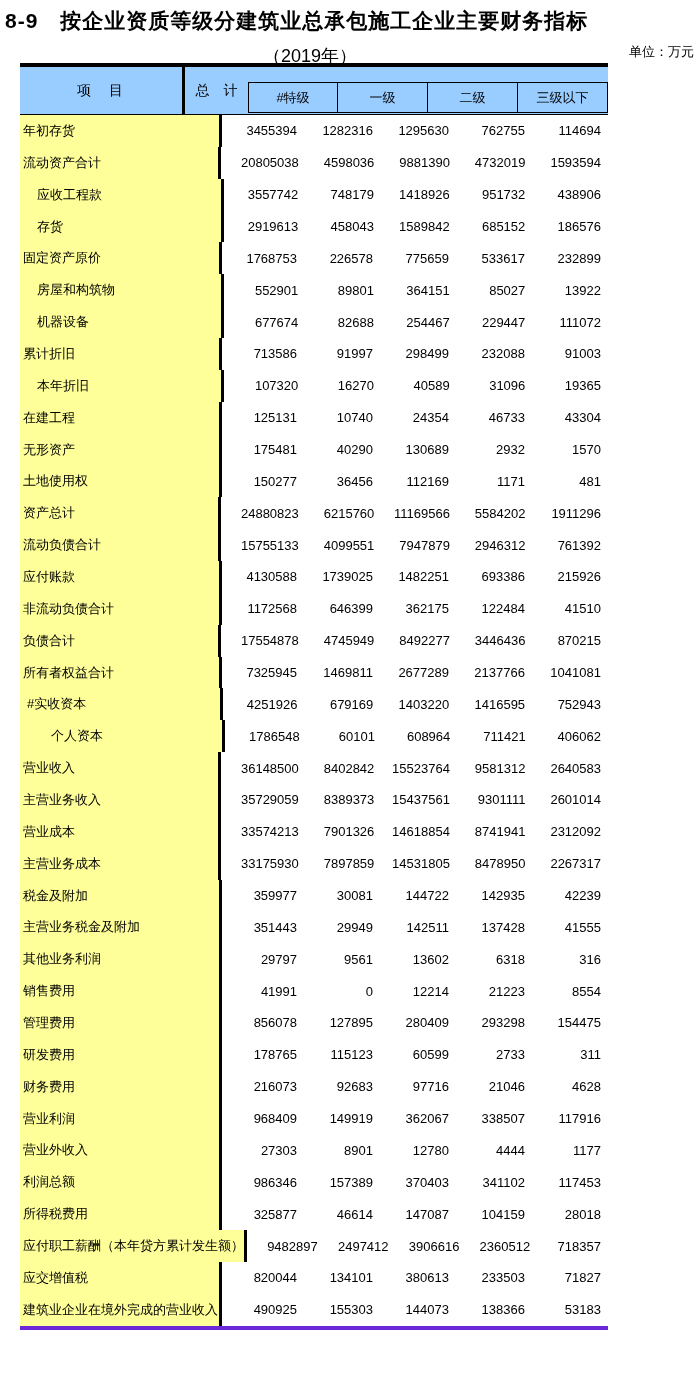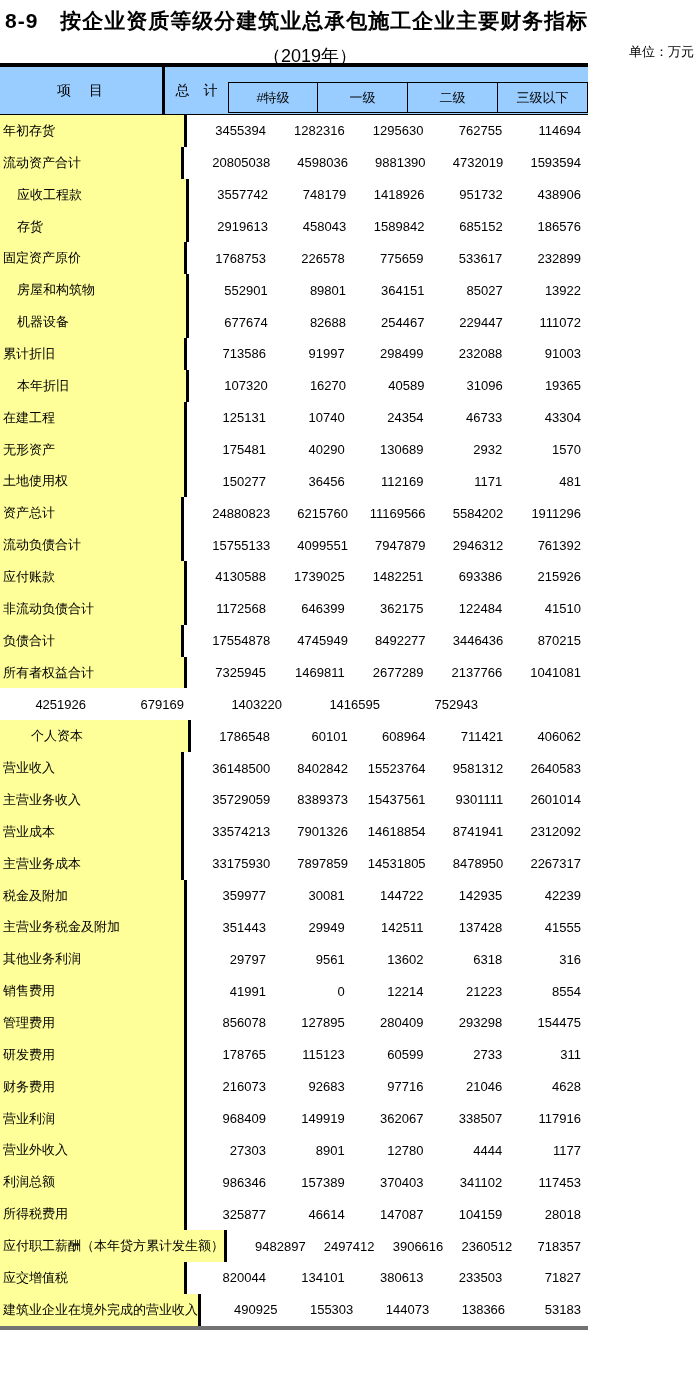--- a/index.html
+++ b/index.html
@@ -15,21 +15,21 @@
   .meta-row{position:relative;height:28px;}
   .subtitle{
     position:absolute;left:310px;top:9px;transform:translateX(-50%);
     font-size:18px;white-space:nowrap;
   }
   .unit-label{
     position:absolute;right:4px;top:8px;font-size:13px;white-space:nowrap;text-align:right;
   }
   .stat-table{
     width:588px;box-sizing:border-box;
-    border-top:4px solid #000;border-bottom:4px solid #737373;
+    border-top:4px solid #000;border-bottom:4px solid #6d28d9;margin-left:20px;
   }
   .thead{
     display:flex;height:48px;background:var(--header-bg,#99CCFF);
     border-bottom:1px solid #000;box-sizing:border-box;
   }
   .th-label{
     width:242px;box-sizing:border-box;border-right:3px solid #000;
     display:flex;align-items:center;justify-content:center;
     font-size:14px;letter-spacing:2px;
   }
@@ -39,21 +39,21 @@
   }
   .th-boxes{display:flex;}
   .th-box{
     width:90px;height:31px;margin-top:15px;box-sizing:border-box;
     border:1px solid #000;
     display:flex;align-items:center;justify-content:center;
     font-size:13px;background:var(--header-bg,#99CCFF);
   }
   .th-box + .th-box{border-left:none;}
   .tbody{}
-  .trow{display:flex;height:31.87px;gap:8px;}
+  .trow{display:flex;height:31.87px;}
   .cell-label{
     width:242px;box-sizing:border-box;border-right:3px solid #000;
     background:var(--label-bg,#FFFF99);
     display:flex;align-items:center;
     font-size:13px;white-space:nowrap;
   }
   .cell-val{
     box-sizing:border-box;text-align:right;padding-right:7px;
     font-size:13px;display:flex;align-items:center;justify-content:flex-end;
   }
@@ -224,20 +224,21 @@
   </div>
       <div class="trow">
     <div class="cell-label ind0">所有者权益合计</div>
     <div class="cell-val cv-total">7325945</div>
     <div class="cell-val cv-col">1469811</div>
     <div class="cell-val cv-col">2677289</div>
     <div class="cell-val cv-col">2137766</div>
     <div class="cell-val cv-col">1041081</div>
   </div>
       <div class="trow">
+    <div class="cell-label ind1">#实收资本</div>
     <div class="cell-val cv-total">4251926</div>
     <div class="cell-val cv-col">679169</div>
     <div class="cell-val cv-col">1403220</div>
     <div class="cell-val cv-col">1416595</div>
     <div class="cell-val cv-col">752943</div>
   </div>
       <div class="trow">
     <div class="cell-label ind3">个人资本</div>
     <div class="cell-val cv-total">1786548</div>
     <div class="cell-val cv-col">60101</div>

